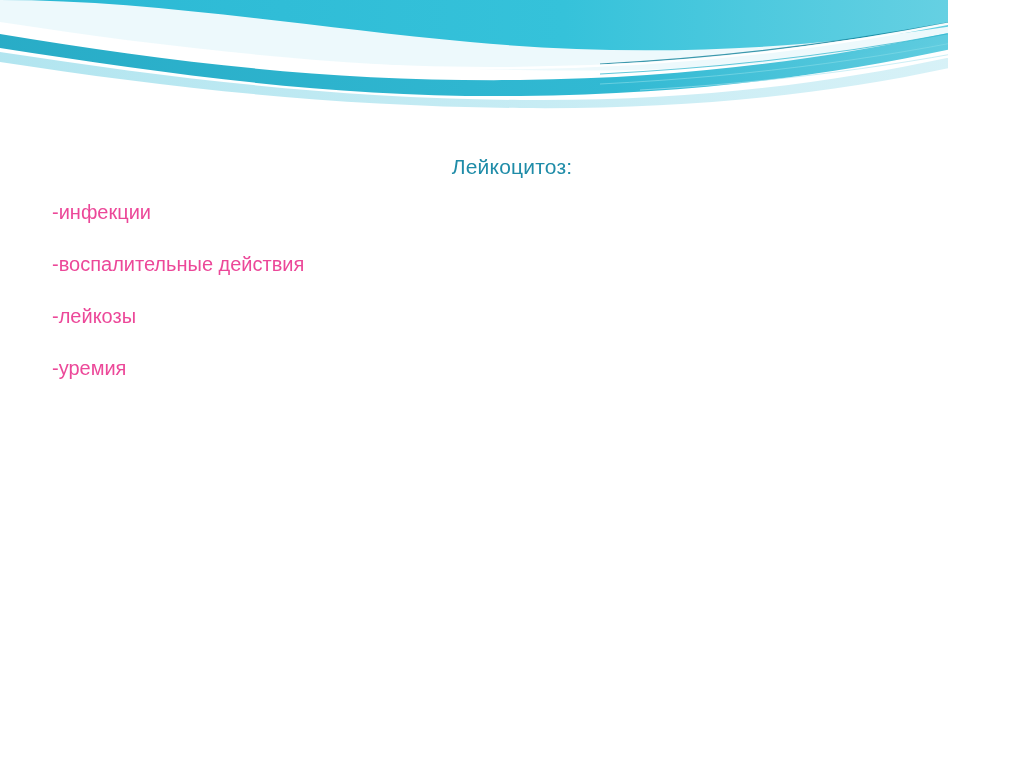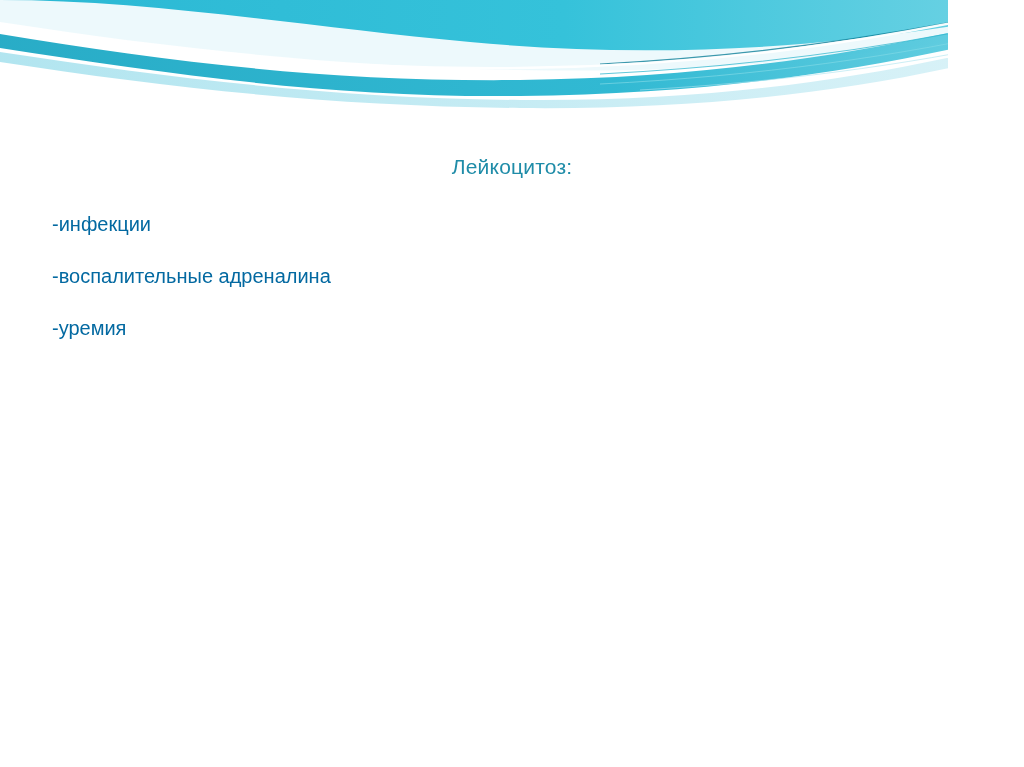--- a/index.html
+++ b/index.html
@@ -39,23 +39,23 @@
     letter-spacing: 0.2px;
   }
   #body-list {
     position: absolute;
     top: 198px;
     left: 52px;
     width: 930px;
   }
   .bullet-line {
     font-size: 20px;
-    color: #0369a1;
+    color: #ec4899;
     line-height: 1.0;
-    margin: 16px 0 32px 0;
+    margin: 4px 0 32px 0;
     white-space: nowrap;
   }
   .bullet-line:last-child {
     margin-bottom: 0;
   }
 </style>
 </head>
 <body>
 
 <div id="slide">
@@ -93,17 +93,18 @@
     <path d="M1024,28 C900,56 760,76 600,84" fill="none" stroke="#7fd8e6" stroke-width="1" opacity="0.7"></path>
     <path d="M1024,40 C900,66 780,82 640,90" fill="none" stroke="#a9e2ee" stroke-width="1" opacity="0.6"></path>
 
     <path d="M0,26 C160,52 330,70 520,68 C710,66 870,42 1024,8" fill="none" stroke="#ffffff" stroke-width="2.4" opacity="0.95"></path>
   </svg>
 
   <div id="slide-title">Лейкоцитоз:</div>
 
   <div id="body-list">
     <p class="bullet-line">-инфекции</p>
-    <p class="bullet-line">-воспалительные адреналина</p>
+    <p class="bullet-line">-воспалительные действия</p>
+    <p class="bullet-line">-лейкозы</p>
     <p class="bullet-line">-уремия</p>
   </div>
 
 </div>
 
 </body></html>

